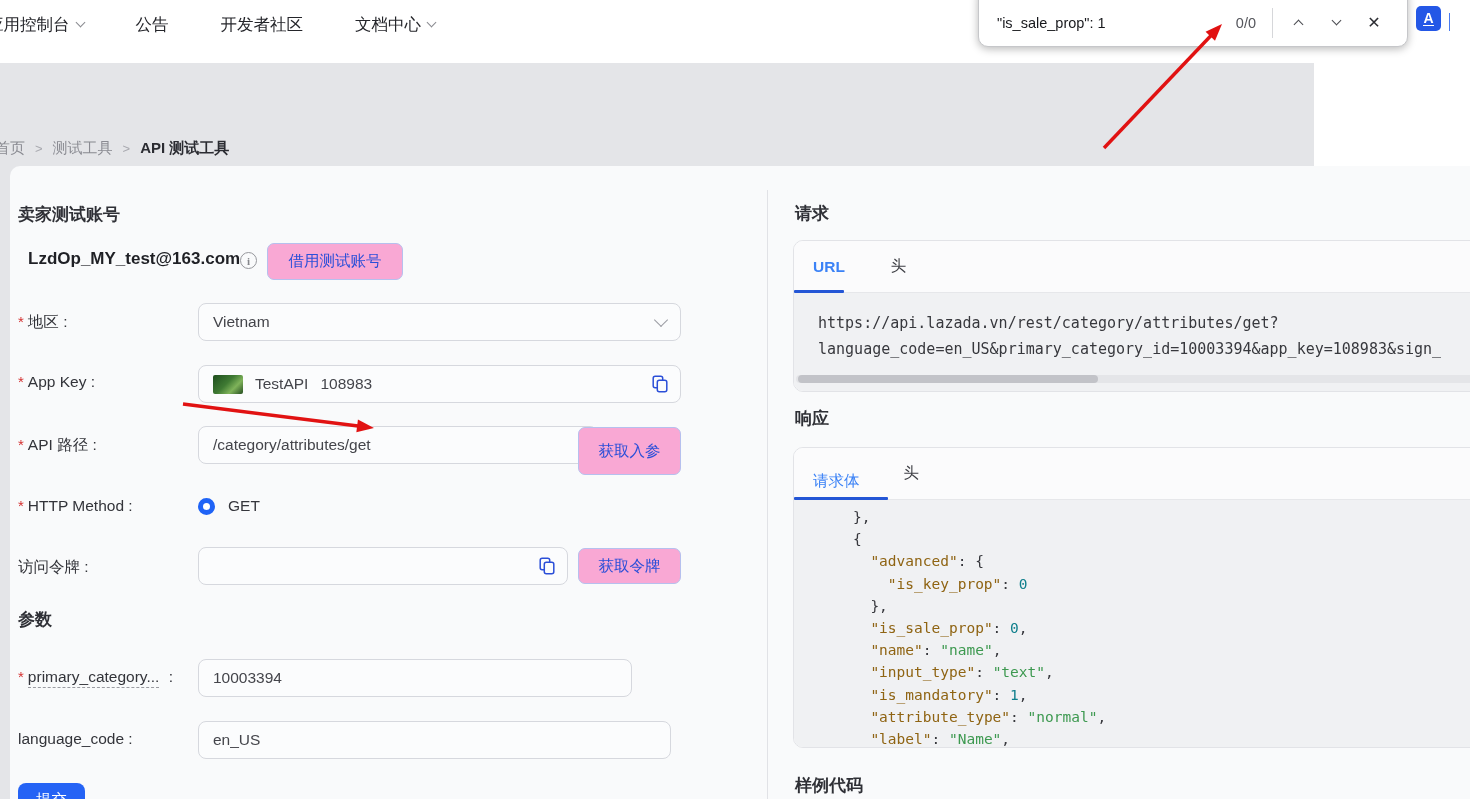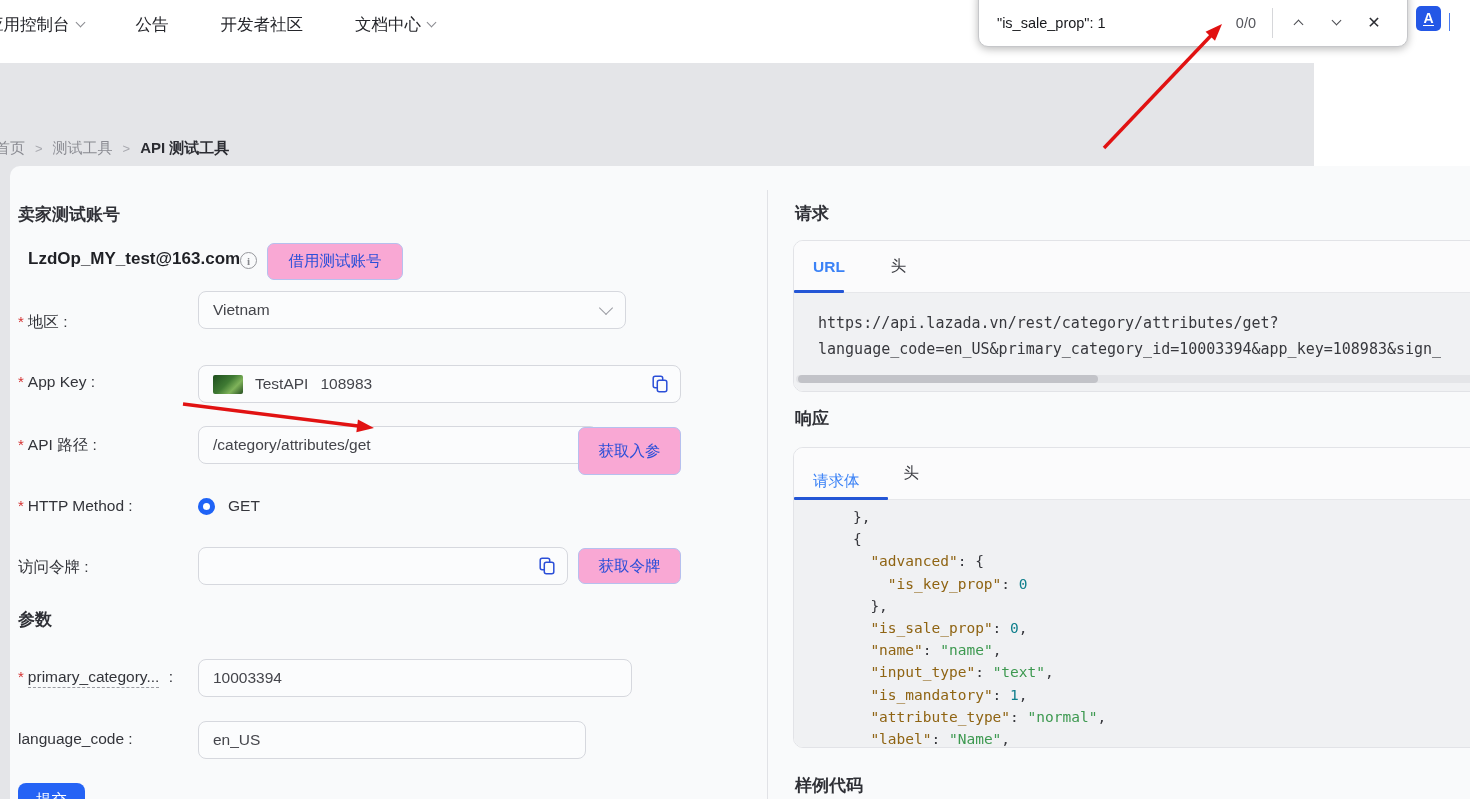--- a/index.html
+++ b/index.html
@@ -140,21 +140,21 @@
 <div class="main-card"></div>
 <div class="vdivider"></div>
 
 <div class="sec-heading" style="left:18px; top:203px;">卖家测试账号</div>
 
 <div class="email-text">LzdOp_MY_test@163.com</div>
 <div class="info-icon">i</div>
 <div class="btn-outline borrow-btn">借用测试账号</div>
 
 <div class="f-label" style="top:312px;"><span class="req">*</span><span>地区 :</span></div>
-<div class="inp" style="left:198px; top:291px; width:428px;">
+<div class="inp" style="left:198px; top:303px; width:483px;">
   <span>Vietnam</span>
   <span class="sel-chev"></span>
 </div>
 
 <div class="f-label" style="top:373px;"><span class="req">*</span><span>App Key :</span></div>
 <div class="inp" style="left:198px; top:365px; width:483px;">
   <span class="thumb"></span>
   <span>TestAPI</span>
   <span style="width:12px"></span>
   <span>108983</span>
@@ -188,21 +188,21 @@
 
 <div class="f-label" style="top:668px;">
   <span class="req">*</span><span class="dotted-label">primary_category...</span>
   <span style="margin-left:5px;">:</span>
 </div>
 <div class="inp" style="left:198px; top:659px; width:434px;">
   <span>10003394</span>
 </div>
 
 <div class="f-label" style="top:730px;"><span>language_code :</span></div>
-<div class="inp" style="left:198px; top:721px; width:388px;">
+<div class="inp" style="left:198px; top:721px; width:473px;">
   <span>en_US</span>
 </div>
 
 <button class="submit-btn">提交</button>
 
 <div class="sec-heading" style="left:795px; top:202px;">请求</div>
 
 <div class="rcard" style="top:240px; height:152px;">
   <div class="rcard-head">
     <span class="tab active" style="margin-left:19px; font-weight:bold;">URL</span>

